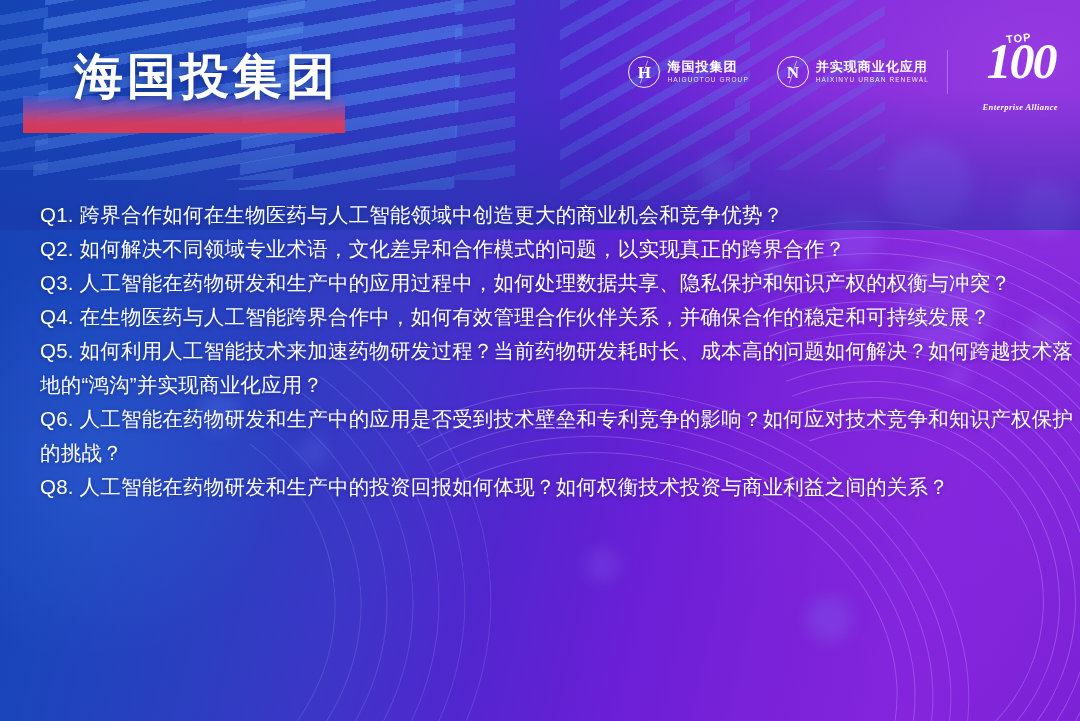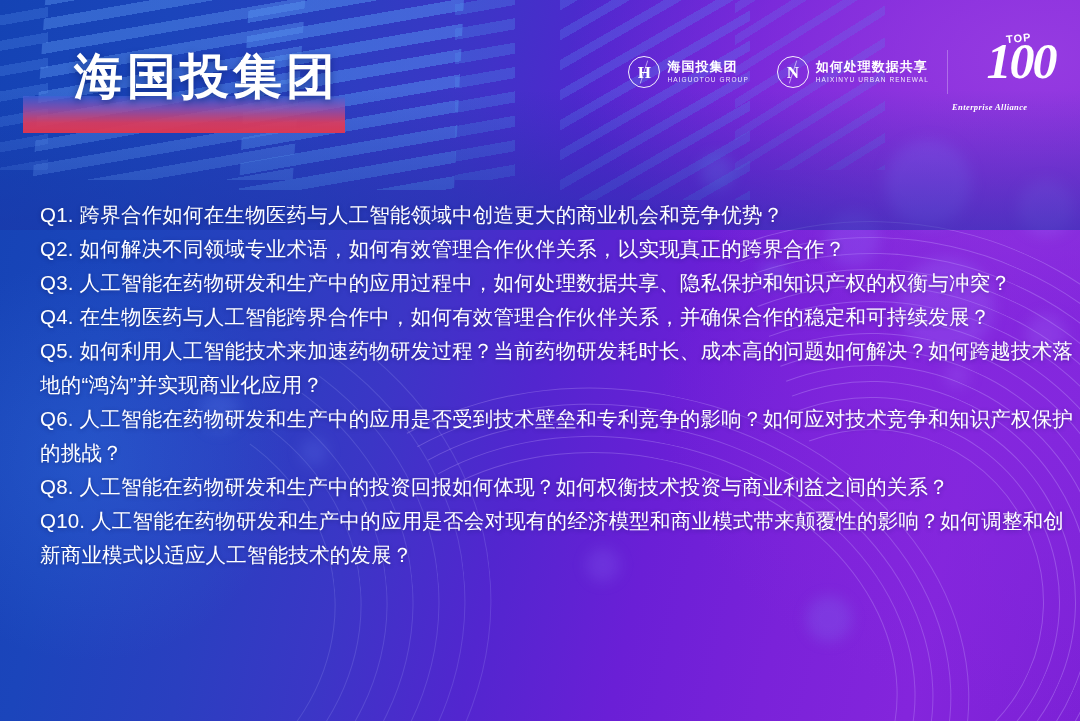--- a/index.html
+++ b/index.html
@@ -163,21 +163,21 @@
     font-family:"Liberation Serif","DejaVu Serif",serif;
     font-size:50px;font-weight:bold;font-style:italic;color:#fff;line-height:1;
     letter-spacing:-2px;
   }
   .t100-badge{
     position:absolute;left:54px;top:7px;
     font-size:11px;font-weight:bold;color:#fff;letter-spacing:1px;
     line-height:1;transform:rotate(-6deg);
   }
   .t100-sub{
-    position:absolute;left:0;bottom:6px;width:106px;text-align:left;
+    position:absolute;left:0;bottom:6px;width:106px;text-align:right;
     font-family:"Liberation Serif","DejaVu Serif",serif;
     font-size:8.5px;font-weight:bold;font-style:italic;color:#fff;letter-spacing:.4px;
   }
 
   
   .questions{
     position:absolute;left:40px;top:198px;width:1035px;
   }
   .q{
     color:#ffffff;font-size:20.5px;line-height:34px;
@@ -263,40 +263,39 @@
         <div class="logo-mark">H</div>
         <div class="logo-txt">
           <div class="logo-cn">海国投集团</div>
           <div class="logo-en">HAIGUOTOU GROUP</div>
         </div>
       </div>
 
       <div class="logo">
         <div class="logo-mark">N</div>
         <div class="logo-txt">
-          <div class="logo-cn">如何处理数据共享</div>
+          <div class="logo-cn">并实现商业化应用</div>
           <div class="logo-en">HAIXINYU URBAN RENEWAL</div>
         </div>
       </div>
 
       <div class="logo-div"></div>
 
       <div class="top100">
         <div class="t100-num">100</div>
         <div class="t100-badge">TOP</div>
         <div class="t100-sub">Enterprise Alliance</div>
       </div>
 
     </div>
   </div>
 
   <div class="questions">
     <p class="q">Q1. 跨界合作如何在生物医药与人工智能领域中创造更大的商业机会和竞争优势？</p>
-    <p class="q">Q2. 如何解决不同领域专业术语，如何有效管理合作伙伴关系，以实现真正的跨界合作？</p>
+    <p class="q">Q2. 如何解决不同领域专业术语，文化差异和合作模式的问题，以实现真正的跨界合作？</p>
     <p class="q">Q3. 人工智能在药物研发和生产中的应用过程中，如何处理数据共享、隐私保护和知识产权的权衡与冲突？</p>
     <p class="q">Q4. 在生物医药与人工智能跨界合作中，如何有效管理合作伙伴关系，并确保合作的稳定和可持续发展？</p>
     <p class="q">Q5. 如何利用人工智能技术来加速药物研发过程？当前药物研发耗时长、成本高的问题如何解决？如何跨越技术落地的“鸿沟”并实现商业化应用？</p>
     <p class="q">Q6. 人工智能在药物研发和生产中的应用是否受到技术壁垒和专利竞争的影响？如何应对技术竞争和知识产权保护的挑战？</p>
     <p class="q">Q8. 人工智能在药物研发和生产中的投资回报如何体现？如何权衡技术投资与商业利益之间的关系？</p>
-    <p class="q">Q10. 人工智能在药物研发和生产中的应用是否会对现有的经济模型和商业模式带来颠覆性的影响？如何调整和创新商业模式以适应人工智能技术的发展？</p>
   </div>
 
 </div>
 
 </body></html>

